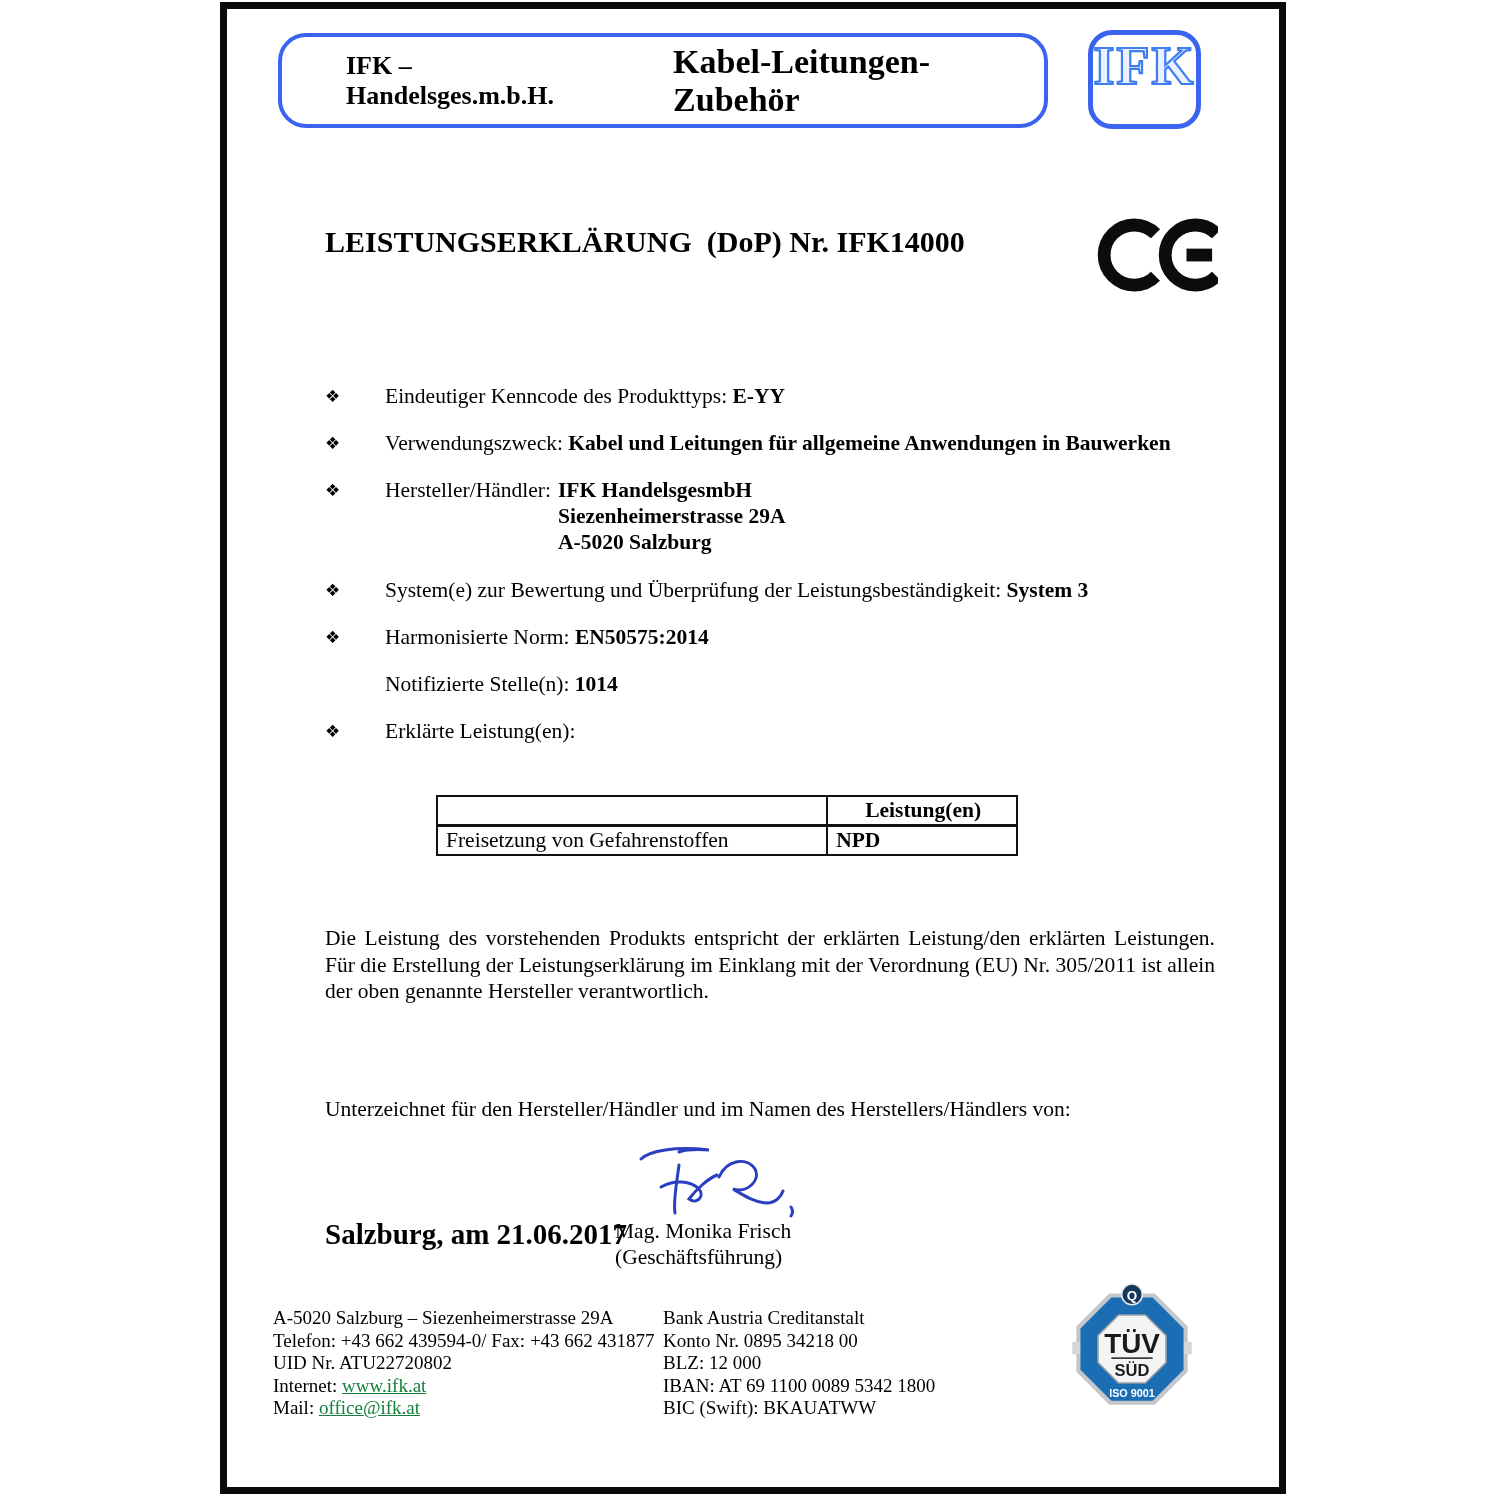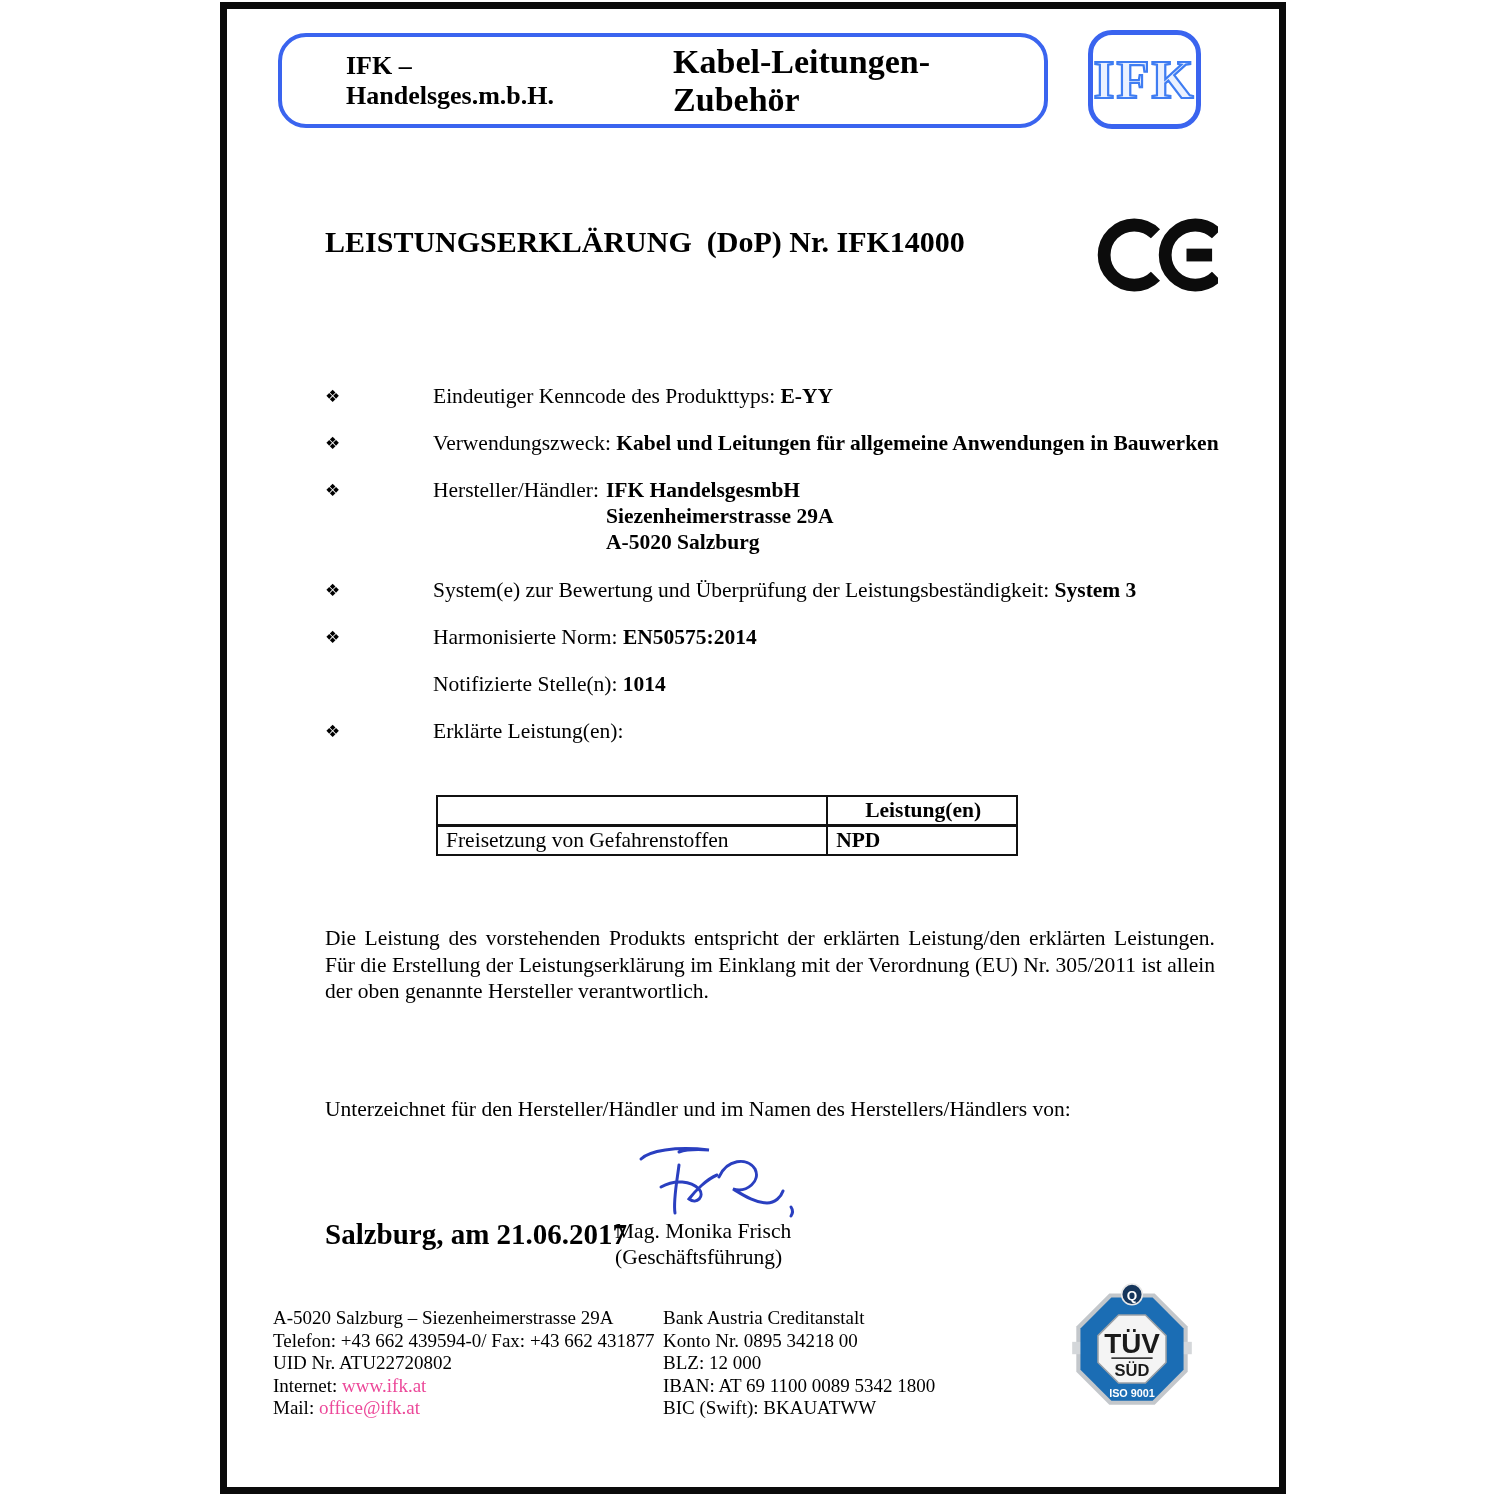--- a/index.html
+++ b/index.html
@@ -4,32 +4,32 @@
 <style>
   html,body{margin:0;padding:0;background:#fff;}
   body{width:1500px;height:1500px;position:relative;font-family:"Liberation Serif","DejaVu Serif",serif;color:#000;}
   .page{position:absolute;left:220px;top:2px;width:1066px;height:1492px;border:7px solid #0a0a0a;background:#fff;box-sizing:border-box;}
   .abs{position:absolute;}
 
   
   .header-box{left:51px;top:24px;width:770px;height:95px;border:4px solid #3a64ef;border-radius:28px;display:flex;align-items:center;box-sizing:border-box;}
   .header-box .company{font-weight:bold;font-size:26px;margin-left:64px;}
   .header-box .tagline{font-weight:bold;font-size:34px;margin-left:56px;}
-  .logo-box{left:861px;top:21px;width:113px;height:99px;border:5px solid #3a64ef;border-radius:24px;display:flex;align-items:center;justify-content:center;box-sizing:border-box;}
+  .logo-box{left:861px;top:21px;width:113px;height:99px;border:5px solid #3a64ef;border-radius:24px;display:flex;justify-content:center;box-sizing:border-box;}
   .logo-text{font-family:"Liberation Serif",serif;font-weight:bold;font-size:54px;letter-spacing:2px;color:#eaf1ff;-webkit-text-stroke:2.2px #3f7df2;text-shadow:0 0 1px #3f7df2;}
 
   
   .doc-title{left:98px;top:216px;font-size:30px;font-weight:bold;white-space:pre-wrap;}
 
   
   .bullets{left:98px;top:374px;width:900px;font-size:21.5px;line-height:26px;}
   .brow{display:flex;margin-bottom:21px;}
   .bullet{width:60px;flex:0 0 60px;font-family:"DejaVu Sans",sans-serif;font-size:17px;line-height:26px;}
   .bullet.hidden{visibility:hidden;}
-  .btext{flex:1;margin-left:48px;}
+  .btext{flex:1;}
   .bold{font-weight:bold;}
   .hh-row .btext{display:flex;}
   .hh-lines{margin-left:7px;}
   .gap-lg{margin-bottom:22px;}
   .mt-extra{margin-top:6px;}
 
   
   .perf-table{left:209px;top:786px;width:582px;border-collapse:collapse;font-size:21.5px;}
   .perf-table td{border:2px solid #111;padding:1px 8px;height:25px;box-sizing:border-box;}
   .perf-table tr.hdr td{border-bottom:3px solid #111;padding-left:37px;}
@@ -42,21 +42,21 @@
   .signline{left:98px;top:1088px;width:900px;font-size:21.5px;}
 
   .sig-svg{left:408px;top:1128px;}
   .dateline{left:98px;top:1209px;font-size:29px;font-weight:bold;}
   .signer{left:388px;top:1209px;font-size:21.5px;line-height:26px;}
 
   
   .foot{font-size:19px;line-height:22.5px;}
   .foot-left{left:46px;top:1298px;width:390px;}
   .foot-bank{left:436px;top:1298px;width:330px;}
-  .ulink{color:#ec4899;cursor:pointer;margin-top:24px;}
+  .ulink{text-decoration:underline;color:#15803d;cursor:pointer;margin-top:24px;}
   .tuv-svg{left:845px;top:1272px;}
 </style>
 </head>
 <body>
 
 <div class="page">
 
   <div class="abs header-box">
     <span class="company">IFK – Handelsges.m.b.H.</span>
     <span class="tagline">Kabel-Leitungen-Zubehör</span>

